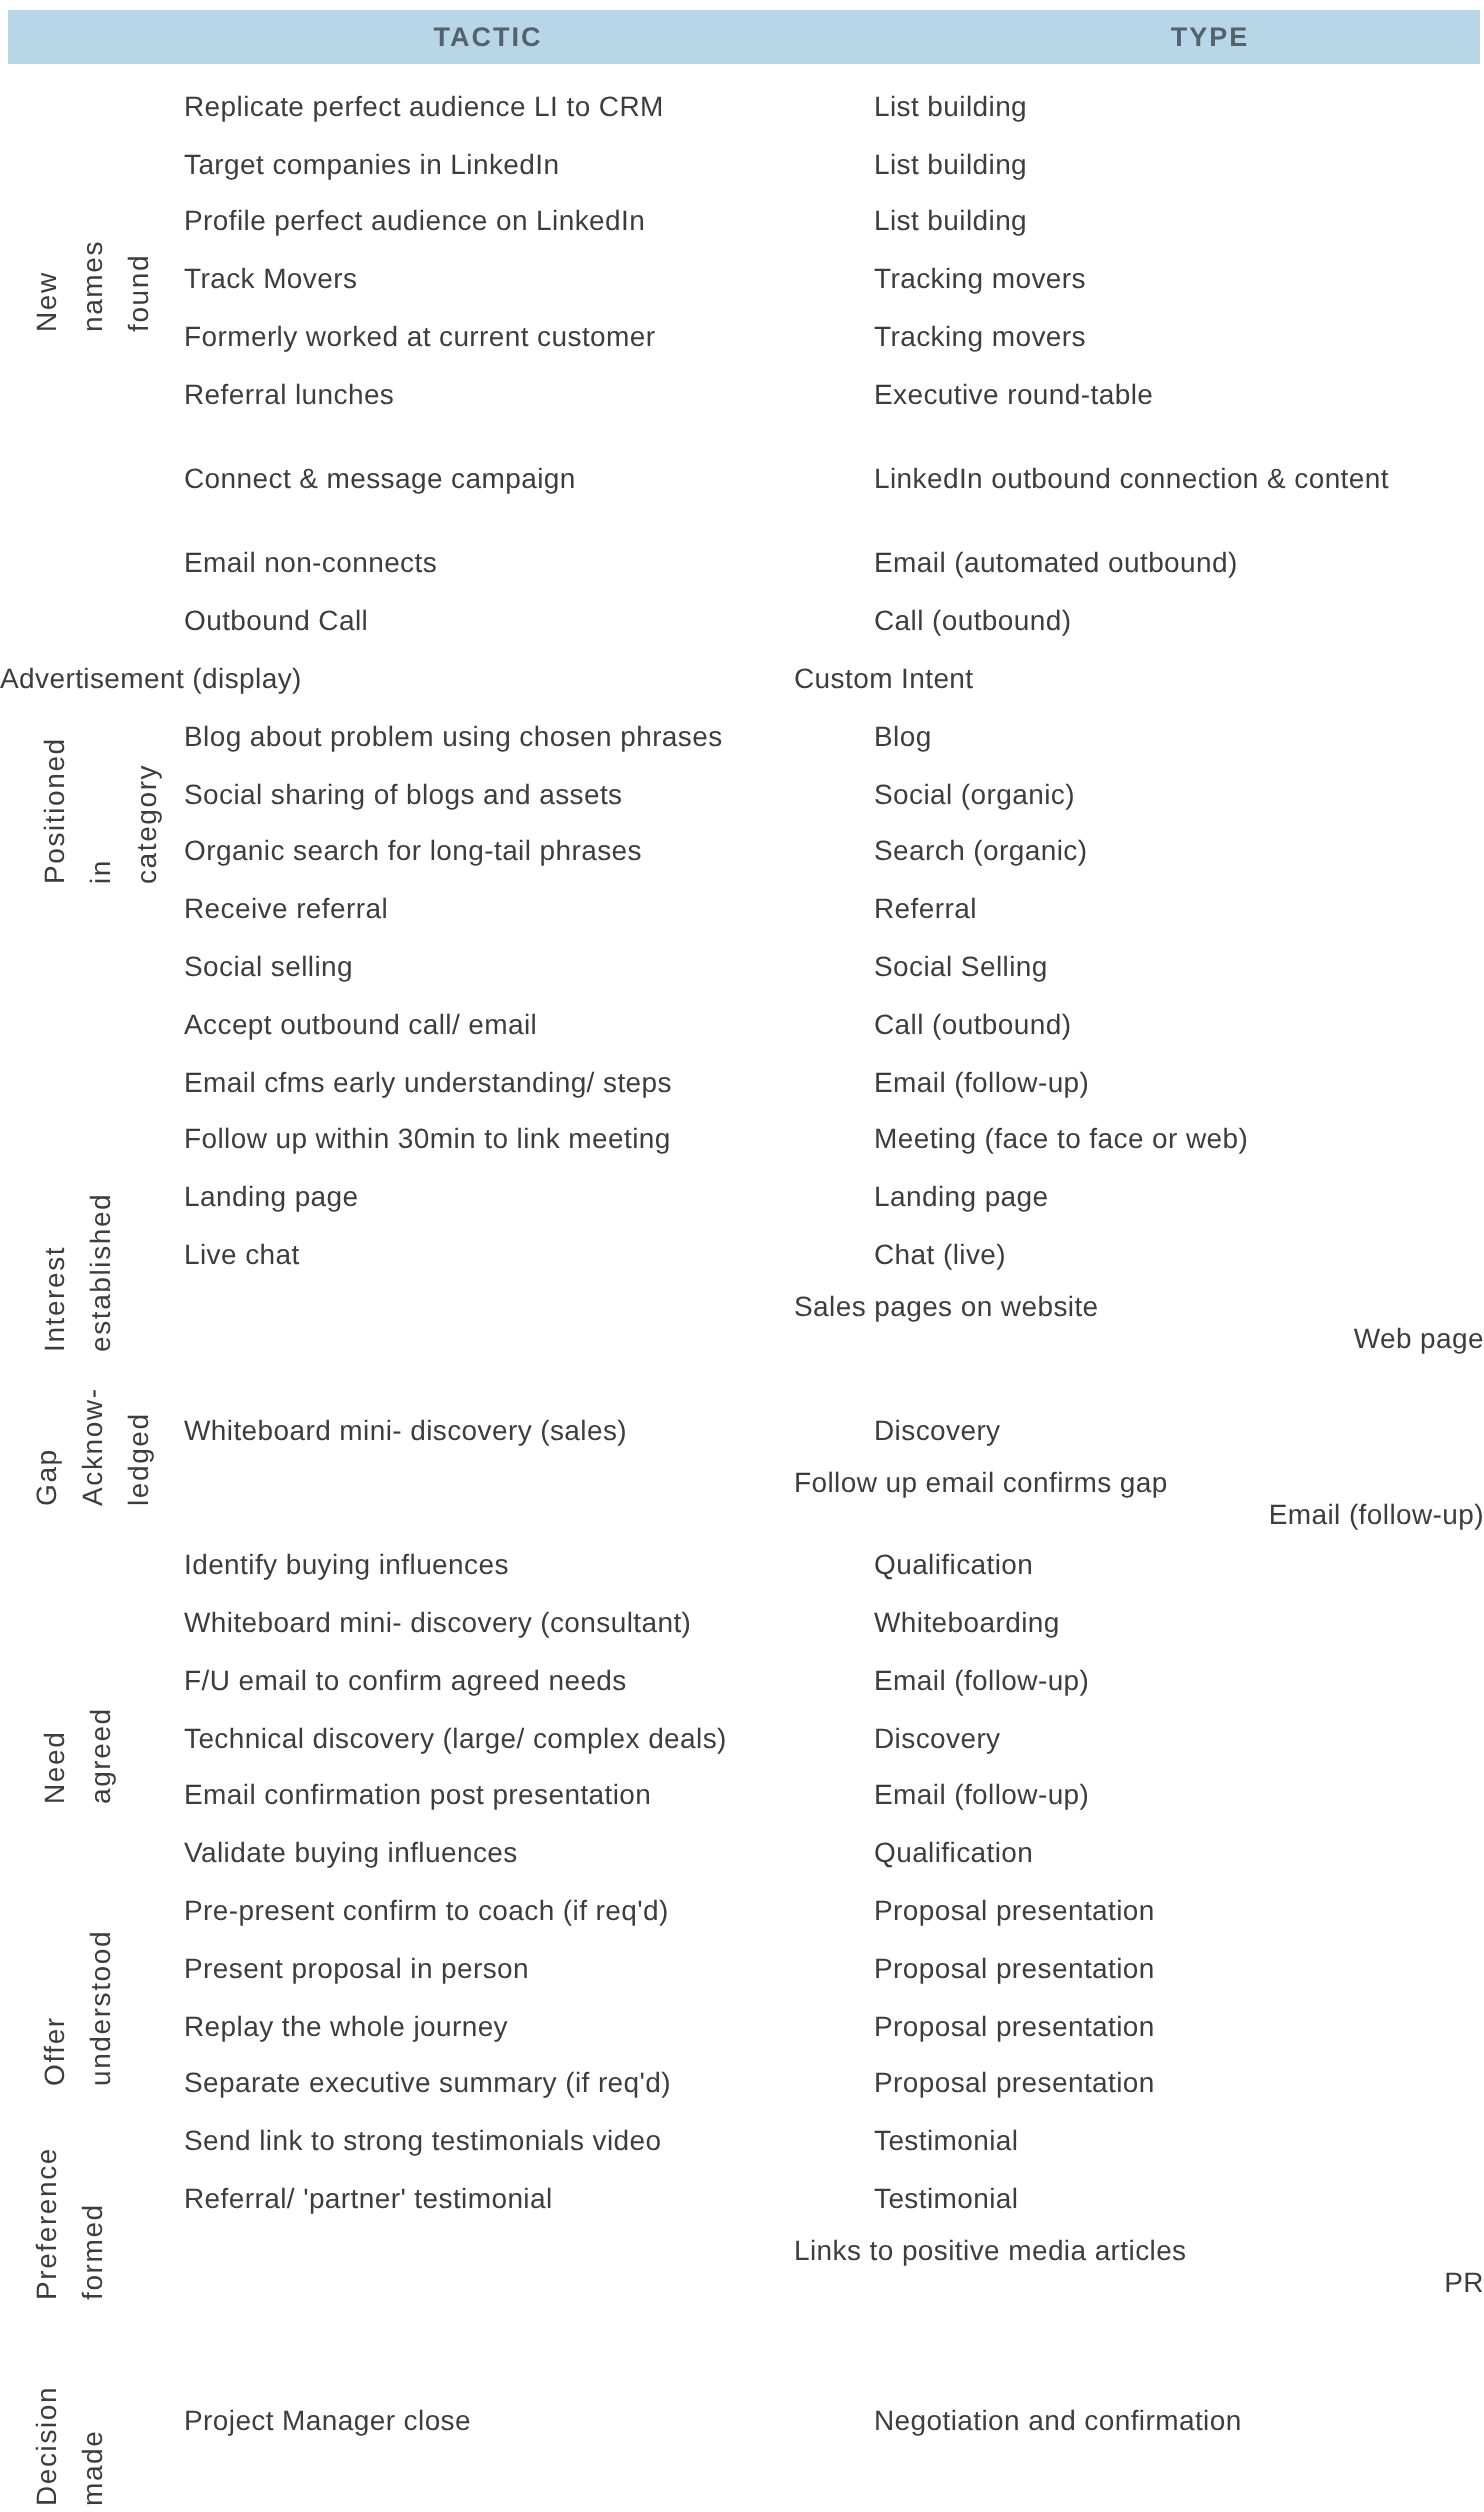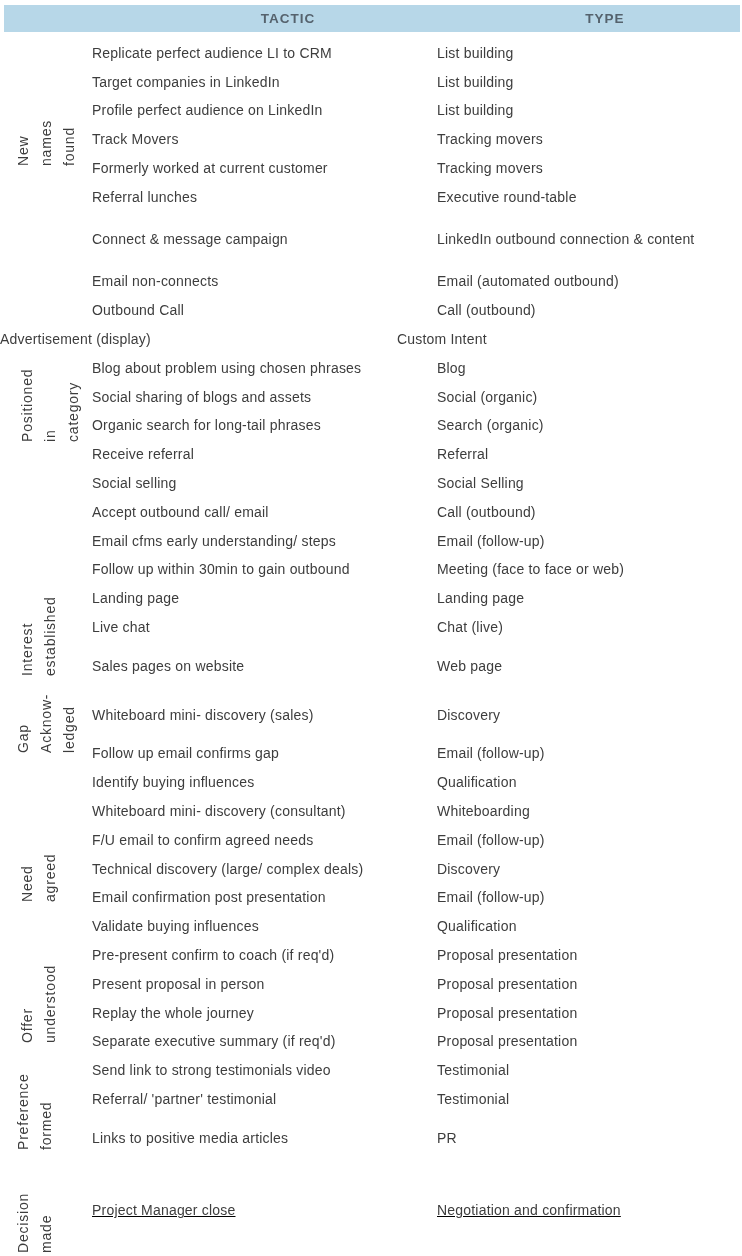--- a/index.html
+++ b/index.html
@@ -21,41 +21,41 @@
   .th {
     position: absolute; top: 0;
     line-height: 27px;
     font-size: 13.5px;
     font-weight: bold;
     letter-spacing: 1px;
     color: #55626d;
     text-align: center;
     white-space: nowrap;
   }
-  .th-tactic { left: 0; width: 480px; padding-left: 44px; }
+  .th-tactic { left: 0; width: 480px; }
   .th-type  { left: 496px; width: 210px; }
 
   
   .rows { position: absolute; left: 0; top: 32px; width: 742px; }
   .row { height: 28.8px; display: flex; align-items: flex-end; }
   .cell {
     font-size: 14px;
     font-weight: 500;
     color: #3d3d3d;
     letter-spacing: 0.2px;
     white-space: nowrap;
   }
   .cell-tactic { margin-left: 92px; width: 345px; }
   .cell-type { flex: 1; }
 
   
-  .gap-sm { margin-top: 10px; }
+  .gap-sm { margin-top: 10px; flex-direction: column; }
   .gap-md { margin-top: 13.5px; }
   .gap-lg { margin-top: 20px; }
-  .gap-xl { margin-top: 44px; text-decoration: underline; }
+  .gap-xl { margin-top: 44px; }
 
   
   .stage { position: absolute; width: 0; height: 0; }
   .stage-text {
     display: inline-block;
     transform: rotate(-90deg);
     transform-origin: 0 0;
     white-space: pre-line;
     font-size: 14px;
     font-weight: 500;
@@ -146,21 +146,21 @@
       </div>
       <div class="row">
         <span class="cell cell-tactic">Accept outbound call/ email</span>
         <span class="cell cell-type">Call (outbound)</span>
       </div>
       <div class="row">
         <span class="cell cell-tactic">Email cfms early understanding/ steps</span>
         <span class="cell cell-type">Email (follow-up)</span>
       </div>
       <div class="row">
-        <span class="cell cell-tactic">Follow up within 30min to gain outbound</span>
+        <span class="cell cell-tactic">Follow up within 30min to link meeting</span>
         <span class="cell cell-type">Meeting (face to face or web)</span>
       </div>
       <div class="row">
         <span class="cell cell-tactic">Landing page</span>
         <span class="cell cell-type">Landing page</span>
       </div>
       <div class="row">
         <span class="cell cell-tactic">Live chat</span>
         <span class="cell cell-type">Chat (live)</span>
       </div>

